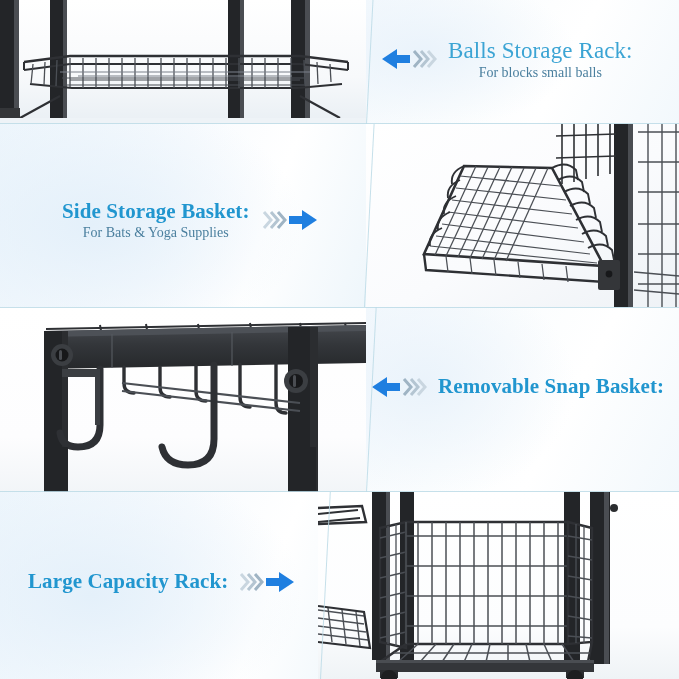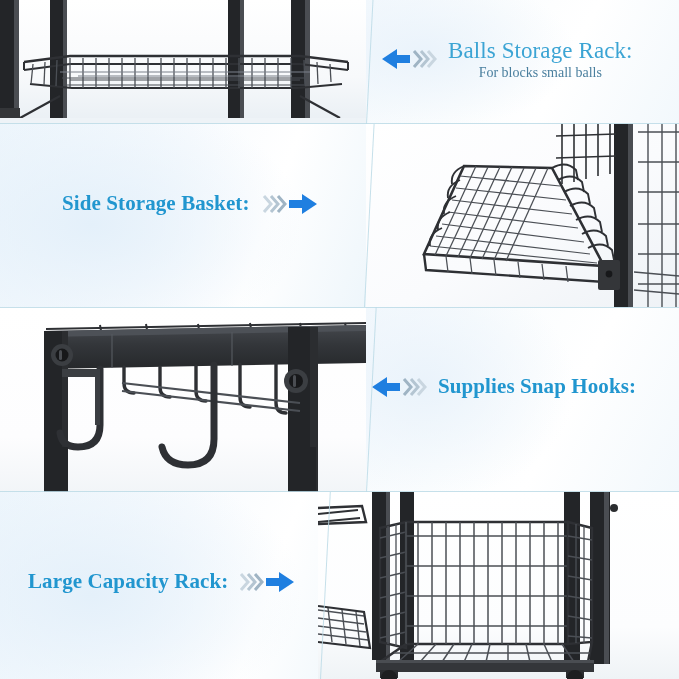--- a/index.html
+++ b/index.html
@@ -177,23 +177,24 @@
           <path d="M2 12 L17 2 L17 8 L30 8 L30 16 L17 16 L17 22 Z" fill="#1f7fe0"></path>
           <path d="M34 4 L41 12 L34 20" fill="none" stroke="#9fb4c4" stroke-width="3"></path>
           <path d="M41 4 L48 12 L41 20" fill="none" stroke="#b4c5d2" stroke-width="3"></path>
           <path d="M48 4 L55 12 L48 20" fill="none" stroke="#c9d6e0" stroke-width="3"></path>
         </svg>
       </span>
     </div>
   </div>
 
   <div class="panel textpanel tp-alt" style="left:0;top:124px;width:366px;height:183px;">
-    <div class="caption" style="left:62px;top:68px;gap:7px;">
+    <div class="caption" style="left:62px;top:76px;gap:7px;">
       <div class="cap-text">
         <div class="cap-title">Side Storage Basket:</div>
+        <div class="cap-sub">For Bats &amp; Yoga Supplies</div>
       </div>
       <span class="arrow-grp">
         <svg width="62" height="24" viewBox="0 0 62 24">
           <path d="M7 4 L14 12 L7 20" fill="none" stroke="#c9d6e0" stroke-width="3"></path>
           <path d="M14 4 L21 12 L14 20" fill="none" stroke="#b4c5d2" stroke-width="3"></path>
           <path d="M21 4 L28 12 L21 20" fill="none" stroke="#9fb4c4" stroke-width="3"></path>
           <path d="M60 12 L45 2 L45 8 L32 8 L32 16 L45 16 L45 22 Z" fill="#1f7fe0"></path>
         </svg>
       </span>
     </div>
@@ -361,21 +362,21 @@
       <path class="wire" stroke-width="7" fill="none" stroke-linecap="round" d="M214 58 L214 132 q0 26 -26 26 q-22 0 -26 -18"></path>
 
       <rect class="post-d" x="46" y="140" width="22" height="45"></rect>
       <rect class="post-d" x="288" y="140" width="28" height="45"></rect>
     </svg>
   </div>
 
   <div class="panel textpanel" style="left:366px;top:307px;width:313px;height:185px;">
     <div class="caption rtl" style="left:4px;top:68px;">
       <div class="cap-text">
-        <div class="cap-title">Supplies Snap Hooks:</div>
+        <div class="cap-title">Removable Snap Basket:</div>
       </div>
       <span class="arrow-grp">
         <svg width="62" height="24" viewBox="0 0 62 24">
           <path d="M2 12 L17 2 L17 8 L30 8 L30 16 L17 16 L17 22 Z" fill="#1f7fe0"></path>
           <path d="M34 4 L41 12 L34 20" fill="none" stroke="#9fb4c4" stroke-width="3"></path>
           <path d="M41 4 L48 12 L41 20" fill="none" stroke="#b4c5d2" stroke-width="3"></path>
           <path d="M48 4 L55 12 L48 20" fill="none" stroke="#c9d6e0" stroke-width="3"></path>
         </svg>
       </span>
     </div>

